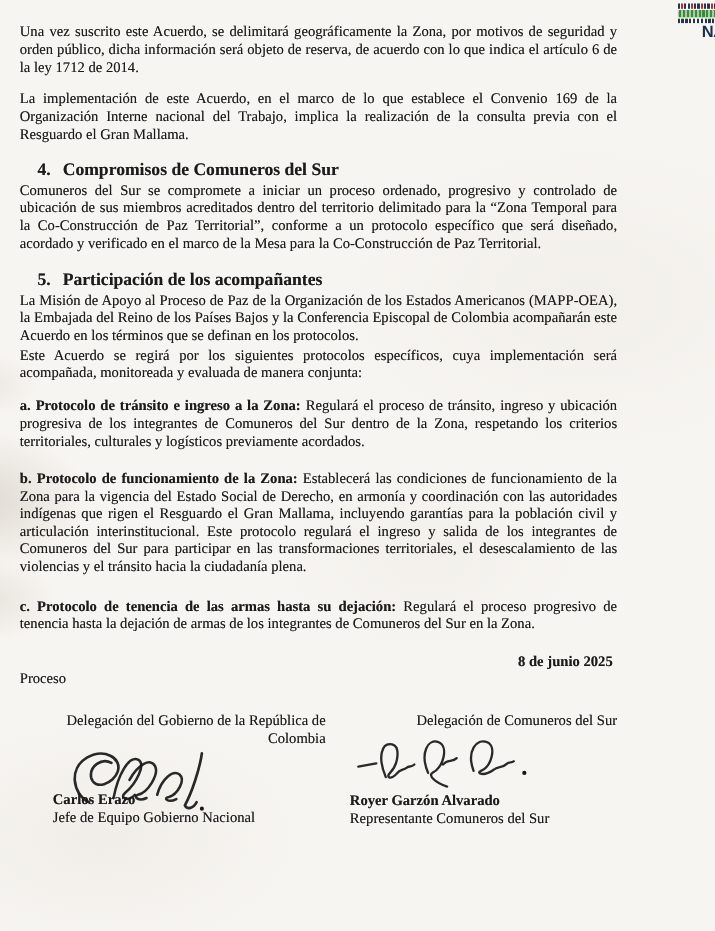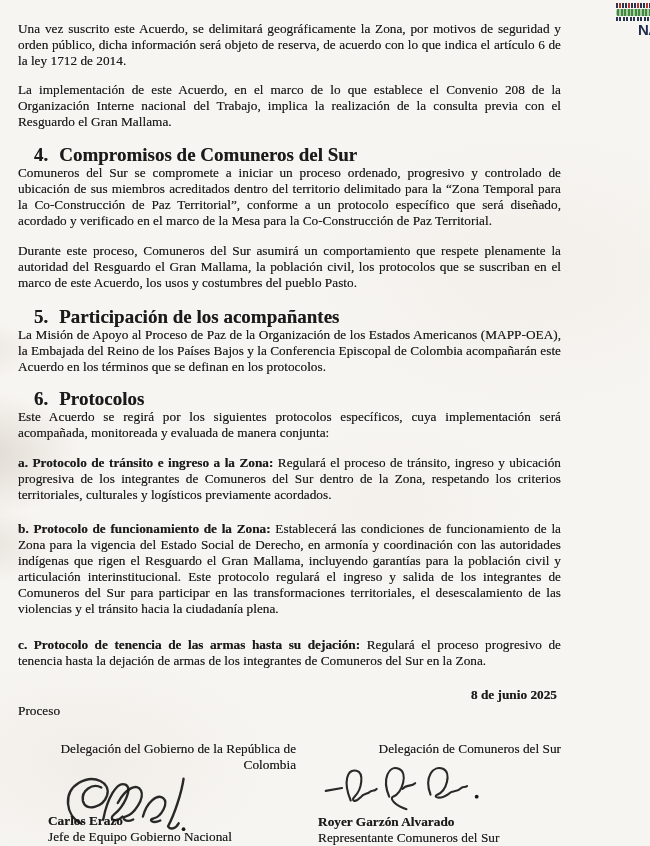--- a/index.html
+++ b/index.html
@@ -26,21 +26,21 @@
     box-sizing: border-box;
     font-size: 13.3px;
     line-height: 16px;
     text-align: justify;
     text-shadow: 0 0 0.5px rgba(25,25,25,0.55);
   }
   p { margin: 0; }
   .p-gap       { margin-top: 13px; }
   .sec-heading {
     margin: 0;
-    font-size: 19px;
+    font-size: 16px;
     line-height: 16px;
     font-weight: bold;
     padding-left: 16px;
     text-align: left;
   }
   .sec-heading .sec-num { margin-right: 11px; }
   .mt17 { margin-top: 17px; }
   .mt18 { margin-top: 18px; }
   .mt16 { margin-top: 16px; }
   .mt14 { margin-top: 14px; }
@@ -117,36 +117,32 @@
 <div class="logo">
   <div class="logo-row1"></div>
   <div class="logo-row2"></div>
   <div class="logo-row3"></div>
   <div class="logo-nar">NAR</div>
 </div>
 
 <div class="content">
 
   <p>Una vez suscrito este Acuerdo, se delimitará geográficamente la Zona, por motivos de seguridad y orden público, dicha información será objeto de reserva, de acuerdo con lo que indica el artículo 6 de la ley 1712 de 2014.</p>
-  <p class="p-gap">La implementación de este Acuerdo, en el marco de lo que establece el Convenio 208 de la Organización Interne nacional del Trabajo, implica la realización de la consulta previa con el Resguardo el Gran Mallama.</p>
+  <p class="p-gap">La implementación de este Acuerdo, en el marco de lo que establece el Convenio 169 de la Organización Interne nacional del Trabajo, implica la realización de la consulta previa con el Resguardo el Gran Mallama.</p>
 
   <h2 class="sec-heading mt17">
     <span class="sec-num">4.</span><span>Compromisos de Comuneros del Sur</span>
   </h2>
   <p class="mt2">Comuneros del Sur se compromete a iniciar un proceso ordenado, progresivo y controlado de ubicación de sus miembros acreditados dentro del territorio delimitado para la “Zona Temporal para la Co-Construcción de Paz Territorial”, conforme a un protocolo específico que será diseñado, acordado y verificado en el marco de la Mesa para la Co-Construcción de Paz Territorial.</p>
-  <p class="mt14">Durante este proceso, Comuneros del Sur asumirá un comportamiento que respete plenamente la autoridad del Resguardo el Gran Mallama, la población civil, los protocolos que se suscriban en el marco de este Acuerdo, los usos y costumbres del pueblo Pasto.</p>
 
   <h2 class="sec-heading mt18">
     <span class="sec-num">5.</span><span>Participación de los acompañantes</span>
   </h2>
   <p class="mt2">La Misión de Apoyo al Proceso de Paz de la Organización de los Estados Americanos (MAPP-OEA), la Embajada del Reino de los Países Bajos y la Conferencia Episcopal de Colombia acompañarán este Acuerdo en los términos que se definan en los protocolos.</p>
 
-  <h2 class="sec-heading mt16">
-    <span class="sec-num">6.</span><span>Protocolos</span>
-  </h2>
   <p class="mt2">Este Acuerdo se regirá por los siguientes protocolos específicos, cuya implementación será acompañada, monitoreada y evaluada de manera conjunta:</p>
 
   <p class="mt14">
     <strong>a. Protocolo de tránsito e ingreso a la Zona:</strong>
     <span>Regulará el proceso de tránsito, ingreso y ubicación progresiva de los integrantes de Comuneros del Sur dentro de la Zona, respetando los criterios territoriales, culturales y logísticos previamente acordados.</span>
   </p>
   <p class="mt18">
     <strong>b. Protocolo de funcionamiento de la Zona:</strong>
     <span>Establecerá las condiciones de funcionamiento de la Zona para la vigencia del Estado Social de Derecho, en armonía y coordinación con las autoridades indígenas que rigen el Resguardo el Gran Mallama, incluyendo garantías para la población civil y articulación interinstitucional. Este protocolo regulará el ingreso y salida de los integrantes de Comuneros del Sur para participar en las transformaciones territoriales, el desescalamiento de las violencias y el tránsito hacia la ciudadanía plena.</span>
   </p>

